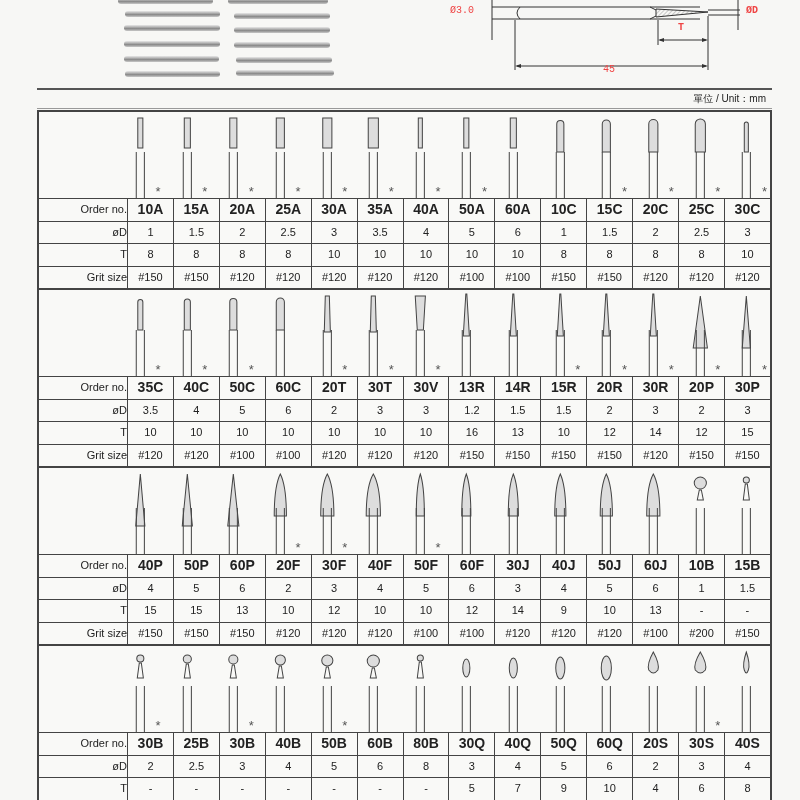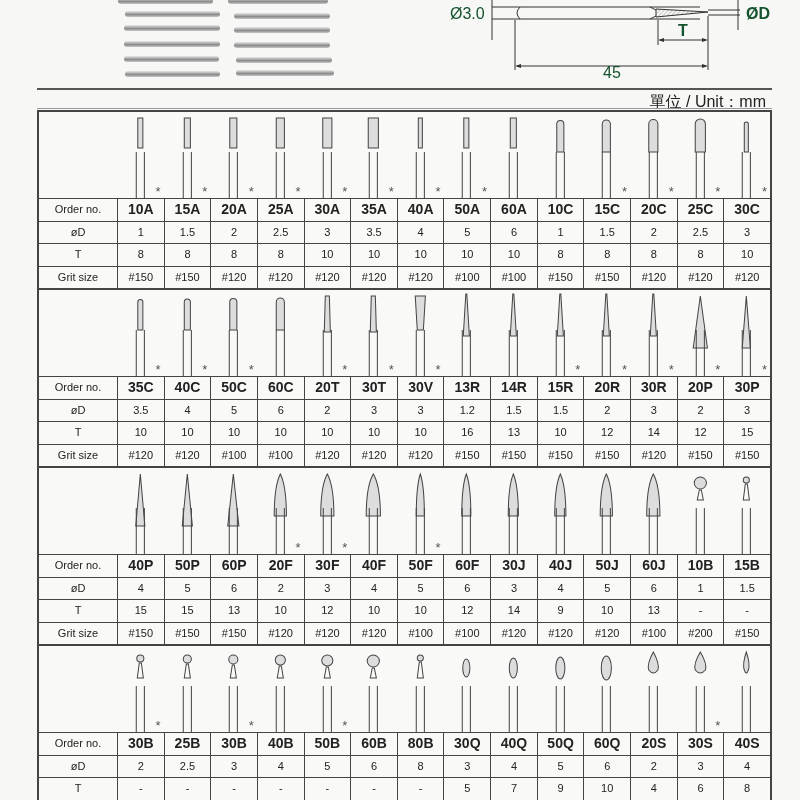--- a/index.html
+++ b/index.html
@@ -1,32 +1,32 @@
 <!DOCTYPE html>
 <html><head>
 <meta charset="utf-8">
 <style>
   html,body{margin:0;padding:0;background:#f7f7f5;}
   body{width:800px;height:800px;position:relative;overflow:hidden;font-family:"Liberation Sans",sans-serif;color:#222;}
   .photo{position:absolute;left:108px;top:0;width:230px;height:82px;}
   .rod{position:absolute;height:6px;border-radius:3px;background:linear-gradient(#e8e8e8,#8a8a8a 60%,#c8c8c8);}
   .diagram{position:absolute;left:470px;top:0;width:330px;height:80px;}
-  .dim-label{position:absolute;font-size:16px;color:#14532d;}
+  .dim-label{position:absolute;font-size:10px;color:#ef4444;font-family:Liberation Mono, monospace;}
   .rule-top{position:absolute;left:37px;top:88px;width:735px;height:2px;background:#555;}
-  .unit{position:absolute;right:34px;top:92px;font-size:16px;color:#222;}
+  .unit{position:absolute;right:34px;top:92px;font-size:10px;color:#222;}
   .rule-bot{position:absolute;left:37px;top:108px;width:735px;height:1px;background:#999;}
   .table-wrap{position:absolute;left:37px;top:110px;width:735px;border:2px solid #444;border-bottom:none;background:#f9f9f7;box-sizing:border-box;}
   .block{border-bottom:2px solid #444;}
   .imgrow{display:flex;height:86px;}
   .imgrow .lab{width:78px;flex:none;}
   .imgrow .cell{flex:1;position:relative;}
   .imgrow svg{position:absolute;left:0;top:0;width:100%;height:100%;}
   .star{position:absolute;right:3px;bottom:0;font-size:13px;color:#555;line-height:13px;}
   .drow{display:flex;height:21.5px;border-top:1.5px solid #444;font-size:11px;}
-  .drow .lab{width:78px;flex:none;text-align:center;line-height:21px;border-right:1.5px solid #444;}
+  .drow .lab{width:78px;flex:none;text-align:right;line-height:21px;border-right:1.5px solid #444;padding-left:10px;}
   .drow .c{flex:1;text-align:center;line-height:21px;border-right:1.5px solid #444;}
   .drow .c:last-child{border-right:none;}
   .drow.order .c{font-weight:bold;font-size:14px;}
 </style>
 </head>
 <body>
 
 <div class="photo">
   <div class="rod" style="left:10px;top:-2px;width:95px;"></div>
   <div class="rod" style="left:17px;top:11px;width:95px;"></div>

